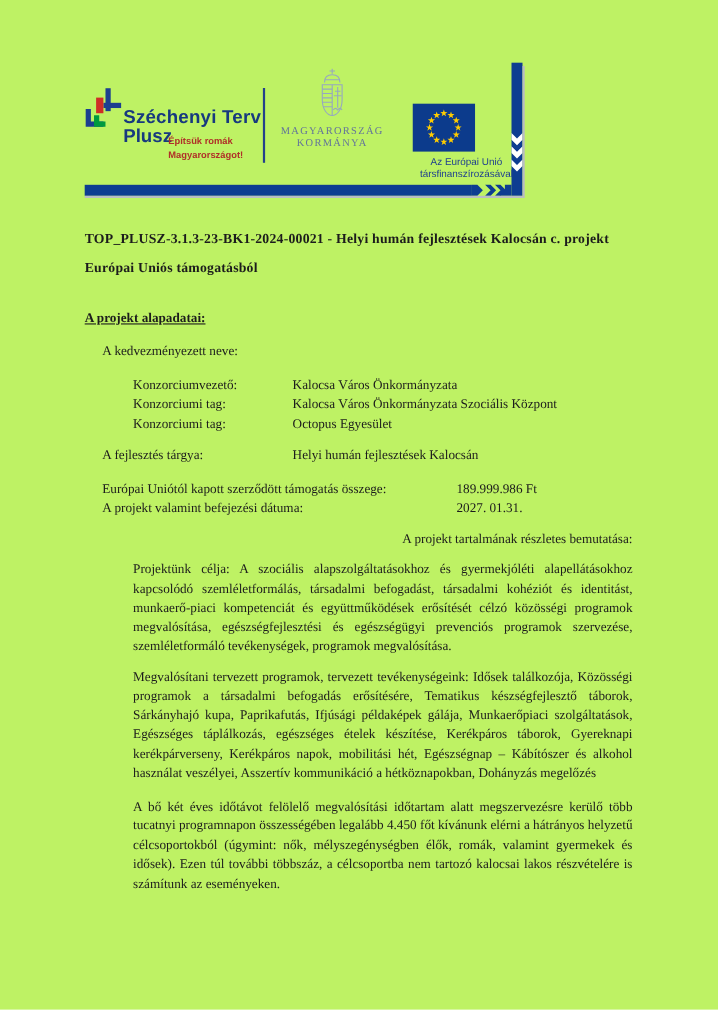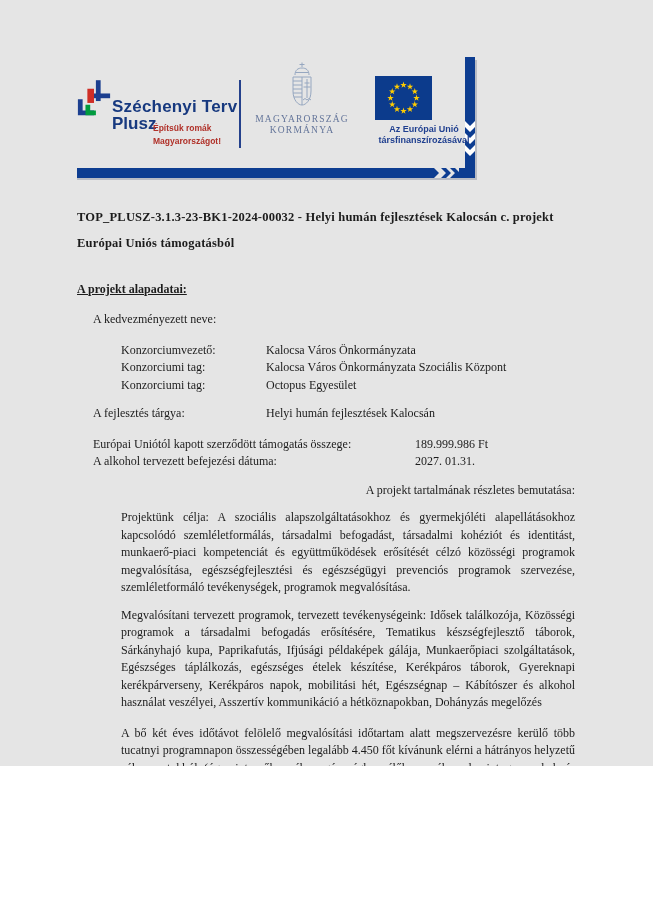--- a/index.html
+++ b/index.html
@@ -1,21 +1,21 @@
 <!DOCTYPE html>
 <html lang="hu"><head>
 <meta charset="utf-8">
 <style>
   * { margin: 0; padding: 0; box-sizing: border-box; }
   html, body { background: #ffffff; }
   .page {
     position: relative;
     width: 653px;
-    height: 766px;
-    background: #e5e5e5;
+    height: 918px;
+    background: #bef264;
     font-family: "Liberation Serif", "DejaVu Serif", serif;
     color: #1c1c1c;
     overflow: hidden;
   }
   
   .header { position: relative; height: 190px; }
   .bars-svg { position: absolute; left: 0; top: 0; }
   .szech-mark { position: absolute; left: 76px; top: 80px; }
   .szech-title1 {
     position: absolute; left: 112px; top: 97px;
@@ -36,21 +36,21 @@
     position: absolute; left: 239px; top: 80px;
     width: 2px; height: 68px; background: #24418c;
   }
   .gov-block { position: absolute; left: 252px; top: 62px; width: 100px; text-align: center; }
   .gov-text {
     margin-top: 2px;
     font-family: "Liberation Serif", serif;
     font-size: 9.5px; line-height: 11px; letter-spacing: 1.2px;
     color: #64759a;
   }
-  .eu-block { position: absolute; left: 368px; top: 76px; width: 112px; font-weight: bold; }
+  .eu-block { position: absolute; left: 368px; top: 94px; width: 112px; }
   .eu-flag { display: block; margin-left: 7px; }
   .eu-caption {
     margin-top: 4px; text-align: center;
     font-family: "Liberation Sans", sans-serif;
     font-size: 9px; line-height: 11px; color: #1f3f8f;
   }
   
   .content { position: relative; padding: 0 78px 0 77px; }
   .doc-title {
     margin-top: 14px;
@@ -176,21 +176,21 @@
       <div class="eu-caption">
         <div>Az Európai Unió</div>
         <div>társfinanszírozásával</div>
       </div>
     </div>
   </div>
 
   <div class="content">
 
     <div class="doc-title">
-      <div>TOP_PLUSZ-3.1.3-23-BK1-2024-00032 - Helyi humán fejlesztések Kalocsán c. projekt</div>
+      <div>TOP_PLUSZ-3.1.3-23-BK1-2024-00021 - Helyi humán fejlesztések Kalocsán c. projekt</div>
       <div>Európai Uniós támogatásból</div>
     </div>
 
     <div class="h-underline">A projekt alapadatai:</div>
 
     <div class="lead indent1">A kedvezményezett neve:</div>
 
     <div class="rows indent2">
       <div class="row">
         <span class="lbl-c">Konzorciumvezető:</span>
@@ -210,21 +210,21 @@
       <span class="lbl-s">A fejlesztés tárgya:</span>
       <span class="val">Helyi humán fejlesztések Kalocsán</span>
     </div>
 
     <div class="summary-rows indent1">
       <div class="row">
         <span class="lbl-w">Európai Uniótól kapott szerződött támogatás összege:</span>
         <span class="val">189.999.986 Ft</span>
       </div>
       <div class="row">
-        <span class="lbl-w">A alkohol tervezett befejezési dátuma:</span>
+        <span class="lbl-w">A projekt valamint befejezési dátuma:</span>
         <span class="val">2027. 01.31.</span>
       </div>
     </div>
 
     <div class="details-heading indent1">A projekt tartalmának részletes bemutatása:</div>
 
     <p class="para indent2">Projektünk célja: A szociális alapszolgáltatásokhoz és gyermekjóléti alapellátásokhoz kapcsolódó szemléletformálás, társadalmi befogadást, társadalmi kohéziót és identitást, munkaerő-piaci kompetenciát és együttműködések erősítését célzó közösségi programok megvalósítása, egészségfejlesztési és egészségügyi prevenciós programok szervezése, szemléletformáló tevékenységek, programok megvalósítása.</p>
 
     <p class="para indent2">Megvalósítani tervezett programok, tervezett tevékenységeink: Idősek találkozója, Közösségi programok a társadalmi befogadás erősítésére, Tematikus készségfejlesztő táborok, Sárkányhajó kupa, Paprikafutás, Ifjúsági példaképek gálája, Munkaerőpiaci szolgáltatások, Egészséges táplálkozás, egészséges ételek készítése, Kerékpáros táborok, Gyereknapi kerékpárverseny, Kerékpáros napok, mobilitási hét, Egészségnap – Kábítószer és alkohol használat veszélyei, Asszertív kommunikáció a hétköznapokban, Dohányzás megelőzés</p>
 

